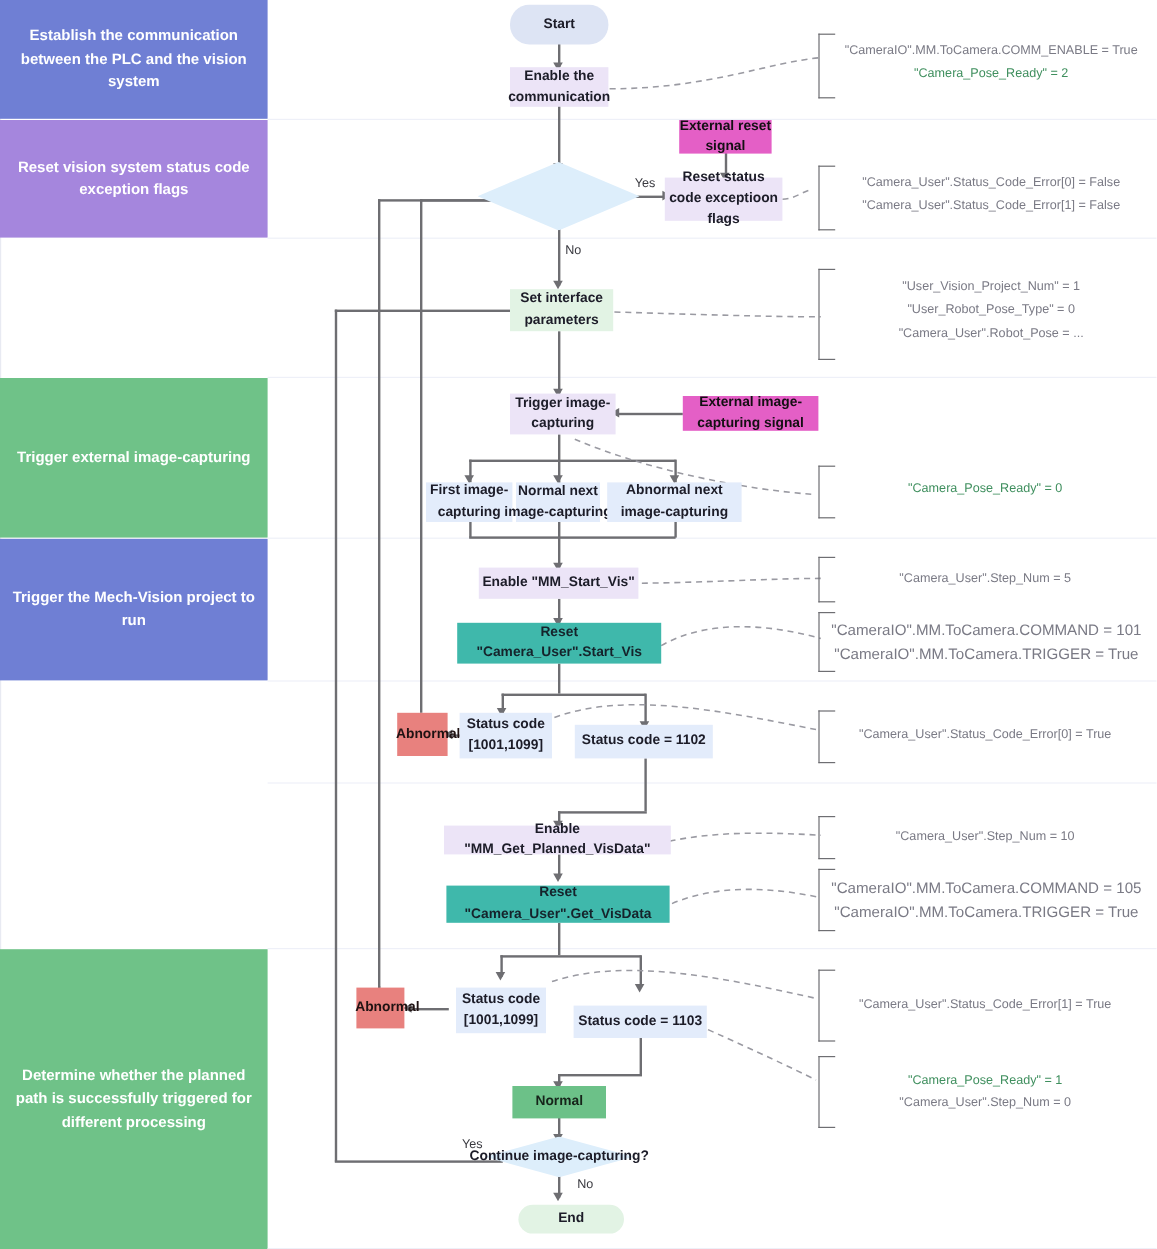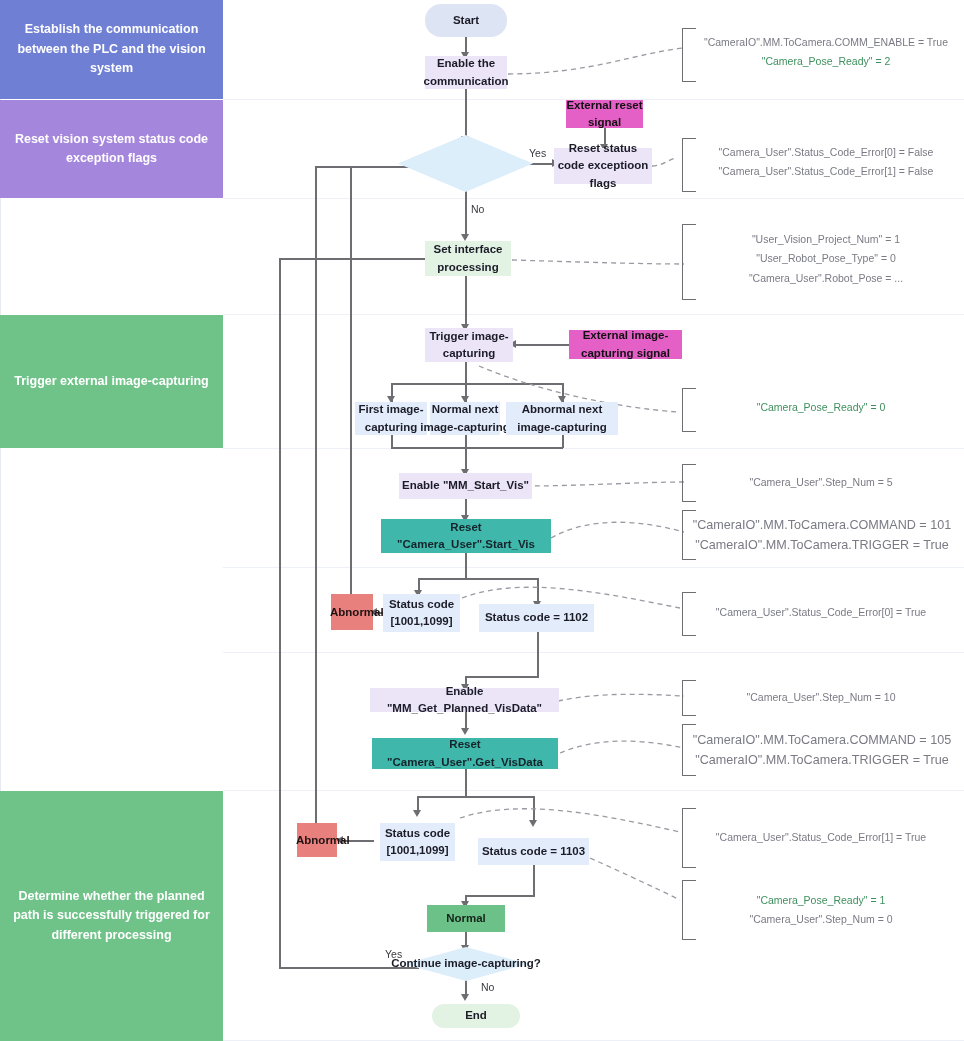--- a/index.html
+++ b/index.html
@@ -61,20 +61,23 @@
 <div id="page">
 
   <div class="band" style="top:0;height:99px;background:#6f7fd4">
     <span>Establish the communication between the PLC and the vision system</span>
     </div>
   <div class="band" style="top:100px;height:98px;background:#a586dd">
     <span>Reset vision system status code exception flags</span>
     </div>
   <div class="band" style="top:315px;height:133px;background:#6fc288">
     <span>Trigger external image-capturing</span>
+    </div>
+  <div class="band" style="top:449px;height:118px;background:#6f7fd4">
+    <span>Trigger the Mech-Vision project to run</span>
     </div>
   <div class="band" style="top:791px;height:250px;background:#6fc288">
     <span>Determine whether the planned path is successfully triggered for different processing</span>
     </div>
 
   <div class="rowline" style="top:99px"></div>
   <div class="rowline" style="top:198px"></div>
   <div class="rowline" style="top:314px"></div>
   <div class="rowline" style="top:448px"></div>
   <div class="rowline" style="top:567px"></div>
@@ -208,21 +211,21 @@
 
   <div class="node n-magenta" style="left:566px;top:100px;width:77px;height:28px">
     <span>External reset signal</span>
     </div>
 
   <div class="node n-purple" style="left:554px;top:148px;width:98px;height:36px">
     <span>Reset status code exceptioon flags</span>
     </div>
 
   <div class="node n-green" style="left:425px;top:241px;width:86px;height:35px">
-    <span>Set interface processing</span>
+    <span>Set interface parameters</span>
     </div>
 
   <div class="node n-purple" style="left:425px;top:328px;width:88px;height:34px">
     <span>Trigger image-capturing</span>
     </div>
 
   <div class="node n-magenta" style="left:569px;top:330px;width:113px;height:29px">
     <span>External image-capturing signal</span>
     </div>
 

